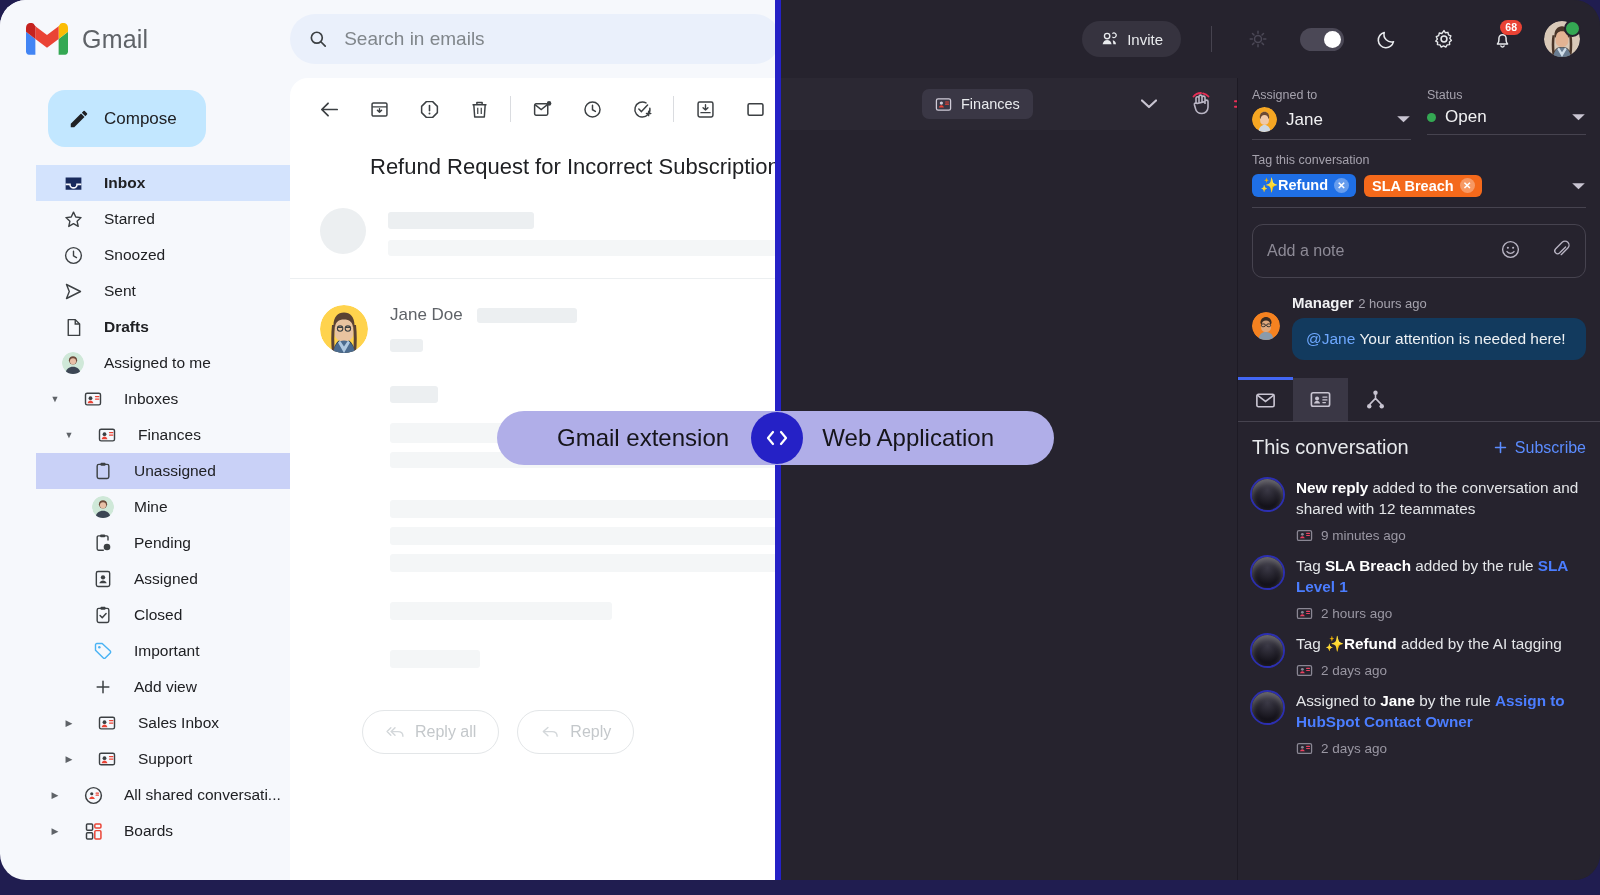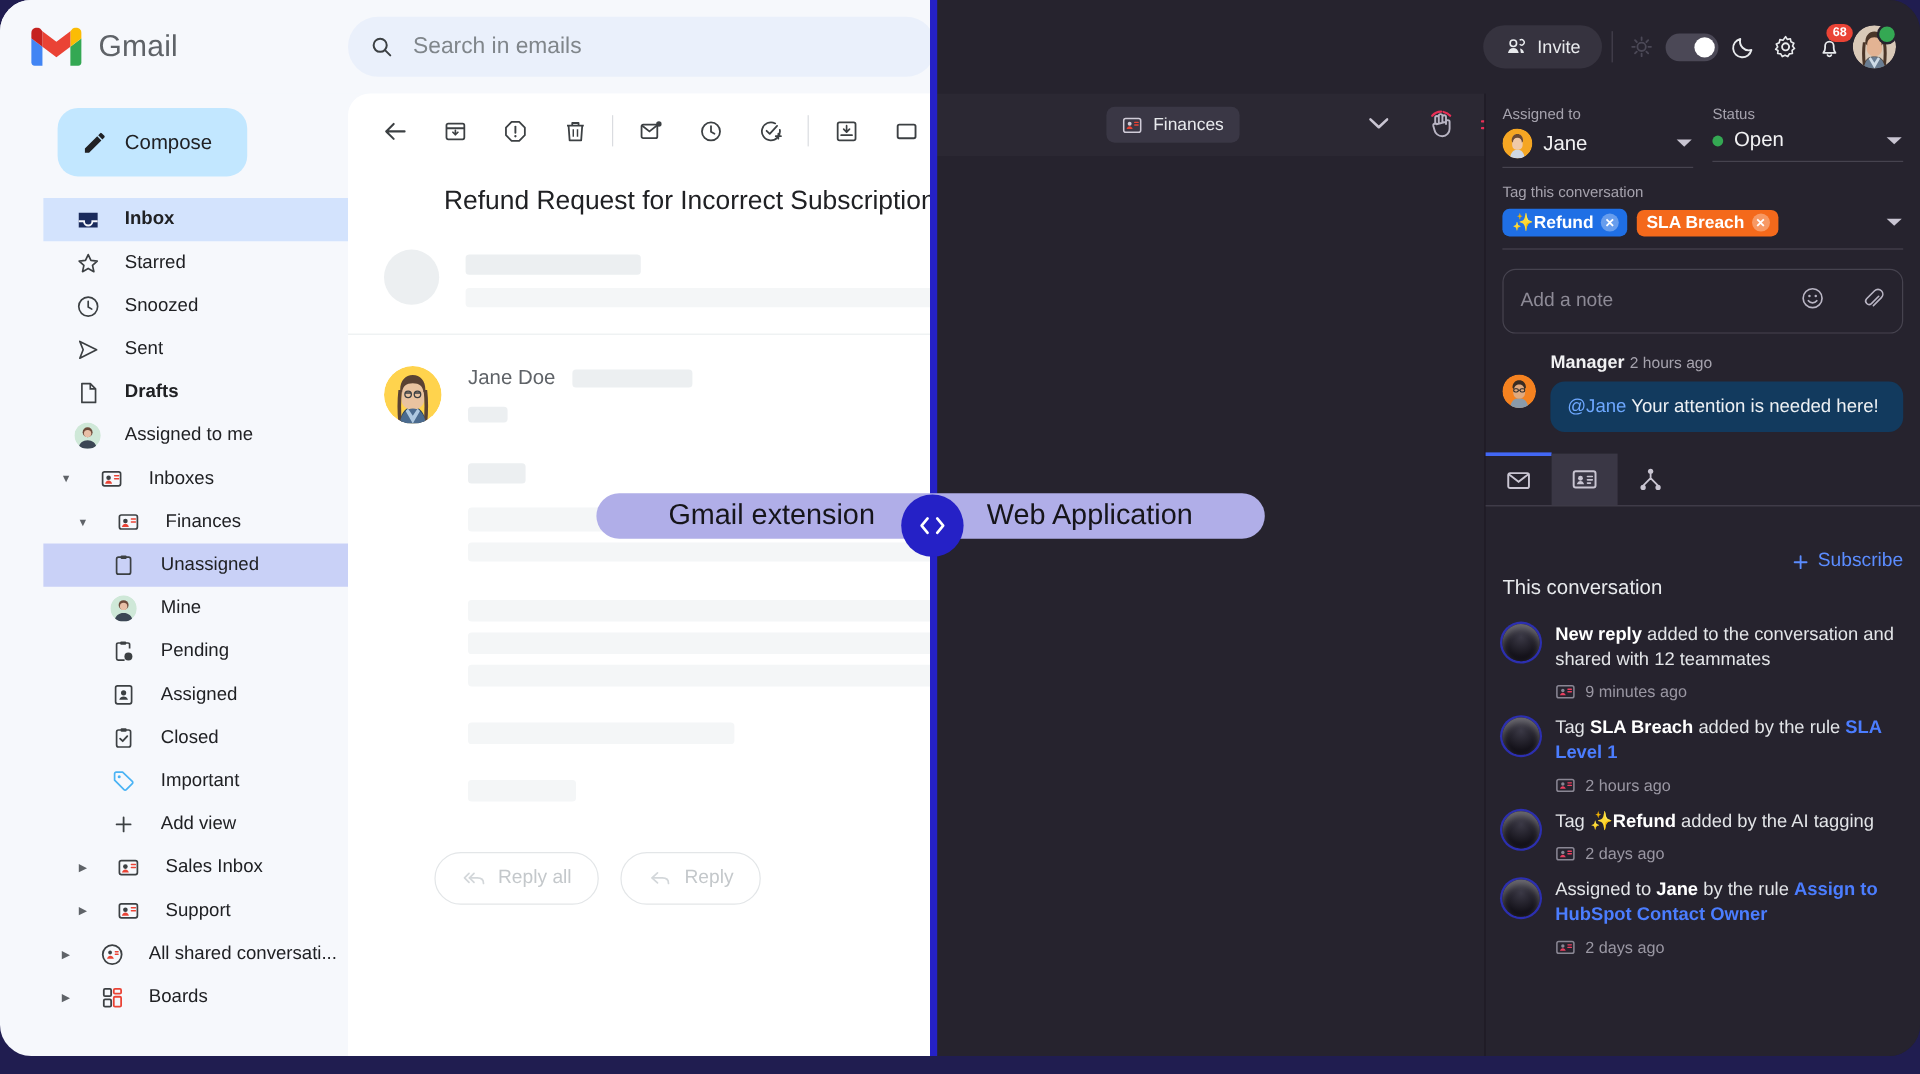--- a/index.html
+++ b/index.html
@@ -111,21 +111,21 @@
   
   .web-pane{
     position:absolute;left:780px;top:0;width:820px;height:880px;
     background:#26232e;
     border-top-right-radius:26px;border-bottom-right-radius:26px;
     overflow:hidden;
   }
   .web-top{
     position:absolute;left:0;top:0;width:820px;height:78px;
     background:#26232e;display:flex;align-items:center;justify-content:flex-end;
-    padding-right:20px;box-sizing:border-box;gap:4px;
+    padding-right:20px;box-sizing:border-box;gap:26px;
   }
   .invite-btn{
     height:36px;background:#36333f;border-radius:18px;border:0;
     display:flex;align-items:center;gap:9px;padding:0 18px;cursor:pointer;
     color:#e8eaed;font-size:15px;font-family:"Liberation Sans", sans-serif;
   }
   .vsep{width:1px;height:26px;background:#46434f;margin:0 4px;}
   .theme-toggle{
     width:44px;height:23px;background:#4b4856;border-radius:12px;position:relative;cursor:pointer;
   }
@@ -201,40 +201,40 @@
   }
   .tab{
     width:55px;display:flex;align-items:center;justify-content:center;cursor:pointer;
     position:relative;
   }
   .tab.active{border-top:3px solid #4267f5;margin-top:-1px;}
   .tab.dim{background:#3a3745;}
   .conv-head{
     display:flex;align-items:center;justify-content:space-between;padding:14px 14px 6px 14px;
   }
-  .conv-title{font-size:17px;color:#e8eaed;margin-top:44px;}
+  .conv-title{font-size:20px;color:#e8eaed;}
   .subscribe{display:flex;align-items:center;gap:6px;color:#5b8cff;font-size:16px;cursor:pointer;}
   .feed{padding:0 14px;}
   .feed-item{display:flex;gap:13px;padding:12px 0 0 0;}
   .ring{
     width:31px;height:31px;border-radius:50%;flex:0 0 31px;margin-top:2px;
     background:radial-gradient(circle at 50% 35%, #3b3946 0%, #15131b 62%, #0c0a10 100%);
     box-shadow:0 0 0 2px #2c2fb0, inset 0 4px 6px rgba(255,255,255,.35);
   }
   .feed-text{font-size:15.3px;line-height:21px;color:#e3e5e8;}
   .feed-text b{font-weight:bold;color:#ffffff;}
   .link{color:#4b7dff;font-weight:bold;}
   .feed-meta{display:flex;align-items:center;gap:8px;margin-top:9px;color:#9a97a3;font-size:13.5px;}
 
   
   .split-line{
     position:absolute;left:775px;top:0;width:6px;height:895px;background:#2521c6;z-index:40;
   }
   .split-pill{
-    position:absolute;left:497px;top:411px;width:557px;height:38px;
+    position:absolute;left:497px;top:411px;width:557px;height:54px;
     background:#b0aee8;border-radius:27px;z-index:41;
     display:flex;align-items:center;justify-content:space-between;
     padding:0 60px;box-sizing:border-box;
   }
   .split-pill span{font-size:24px;color:#16151a;}
   .split-knob{
     position:absolute;left:751px;top:412px;width:52px;height:52px;border-radius:50%;
     background:#2521c6;z-index:42;display:flex;align-items:center;justify-content:center;
     gap:3px;color:#fff;font-size:23px;cursor:ew-resize;
   }

